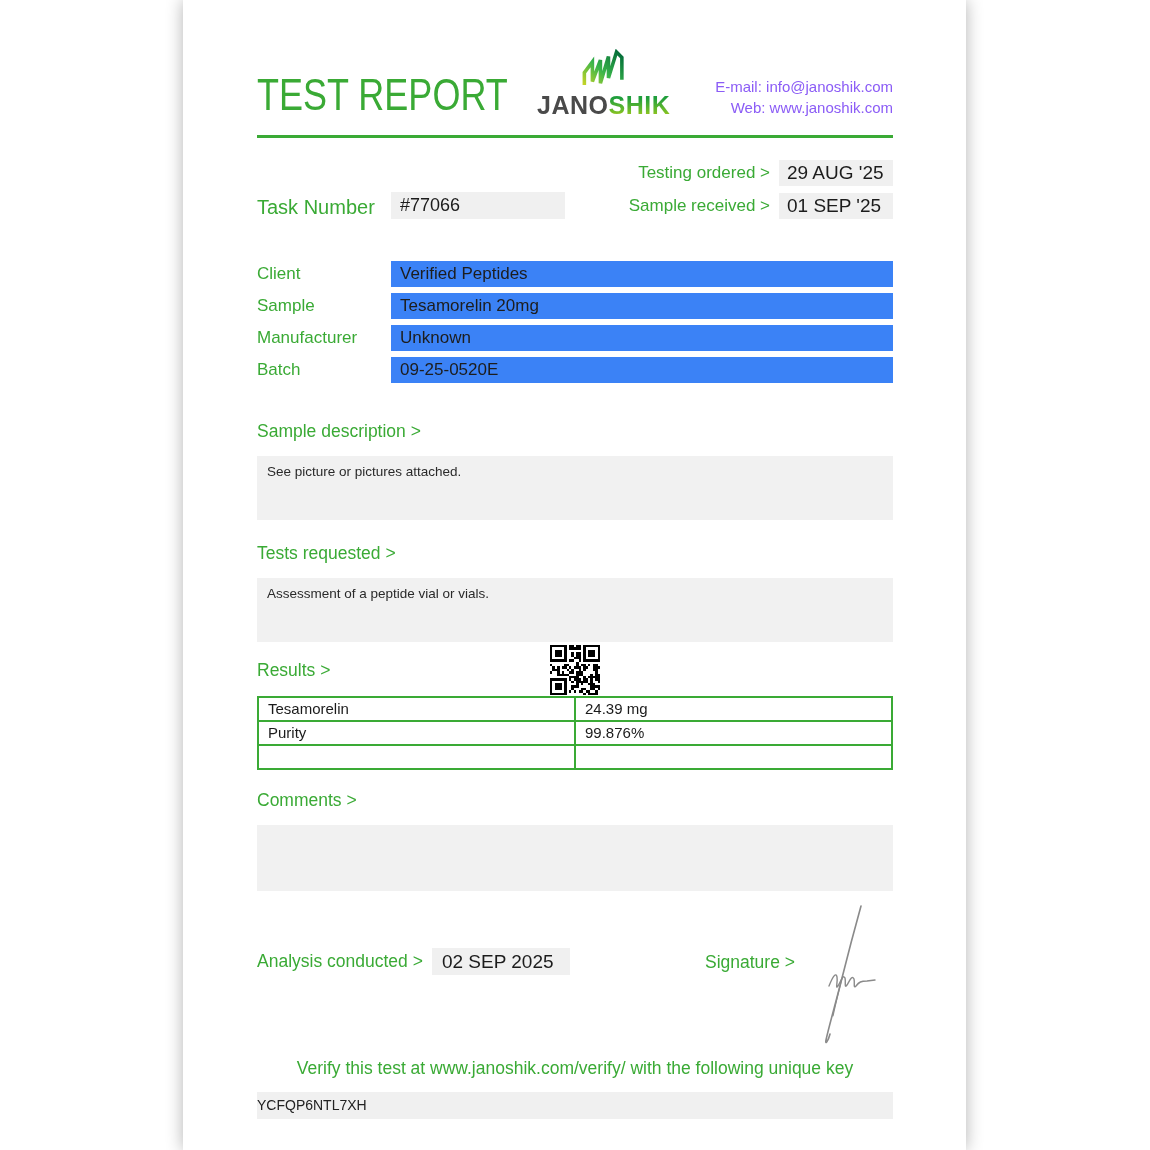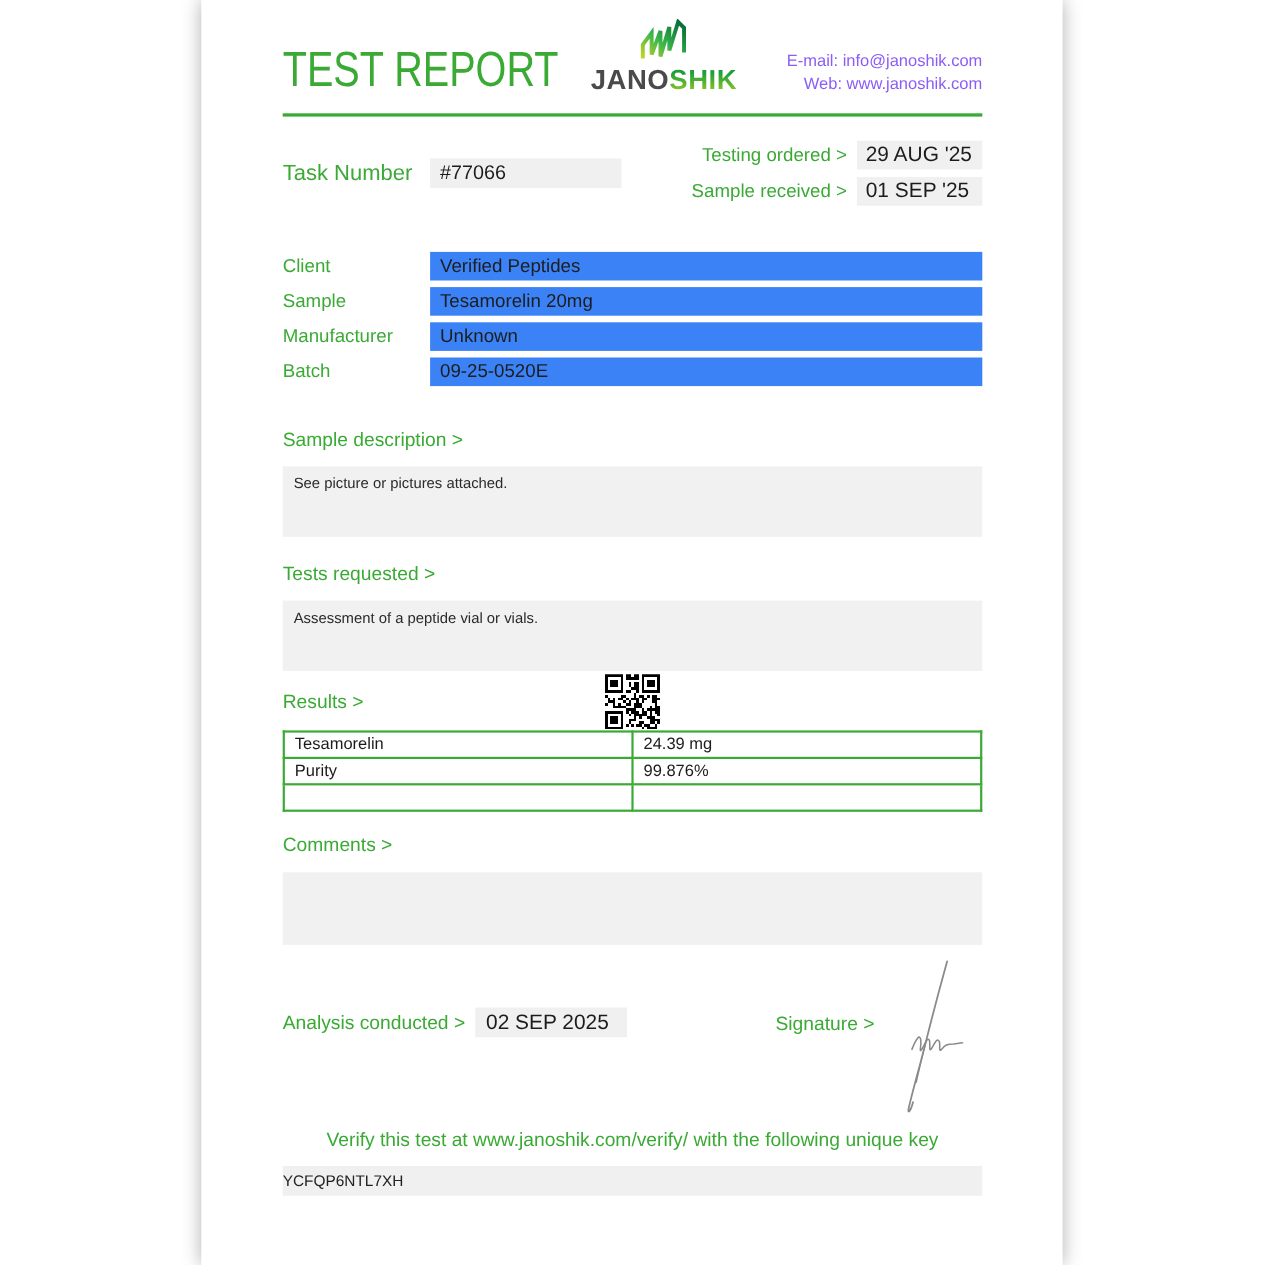--- a/index.html
+++ b/index.html
@@ -6,21 +6,21 @@
   html,body { width:1150px; height:1150px; background:#ffffff; font-family:"Liberation Sans", sans-serif; }
   .stage { position:relative; width:1150px; height:1150px; overflow:hidden; }
 
   .page {
     position:absolute; left:183px; top:0; width:783px; height:1150px;
     background:#ffffff; box-shadow:0 0 16px rgba(0,0,0,0.30);
   }
   .content { position:relative; padding:0 73px 0 74px; width:100%; height:100%; }
 
   
-  .header { display:flex; justify-content:space-between; align-items:flex-end; padding-top:16px; }
+  .header { display:flex; justify-content:space-between; align-items:center; padding-top:48px; }
   .title-wrap { width:235px; }
   .report-title {
     color:#3aaa35; font-size:45px; font-weight:400; white-space:nowrap;
     transform:scaleX(0.80); transform-origin:left top; letter-spacing:0px; line-height:1.1;
     margin-top:22px;
   }
   .logo { display:flex; flex-direction:column; align-items:center; margin-top:1px; }
   .logo-icon { width:50px; height:40px; }
   .logo-text { font-size:25px; font-weight:700; letter-spacing:0.5px; line-height:1.1; margin-top:3px; white-space:nowrap; }
   .logo-jano { color:#4a4a4a; }
@@ -30,21 +30,21 @@
       background:linear-gradient(180deg,#1f9e3c 25%,#6ebc2a 70%,#b8cc12 100%);
       -webkit-background-clip:text; background-clip:text; -webkit-text-fill-color:transparent;
     }
   }
   .contact { text-align:right; margin-top:28px; font-size:15px; color:#8b5cf6; line-height:1.38; }
 
   .green-hr { height:3px; background:#3aaa35; margin-top:15px; }
 
   
   .task-row { display:flex; justify-content:space-between; margin-top:22px; }
-  .task-left { display:flex; align-items:center; }
+  .task-left { display:flex; align-items:flex-end; }
   .task-label { color:#3aaa35; font-size:20px; width:134px; padding-top:2px; }
   .task-value { width:174px; height:27px; line-height:27px; background:#f0f0f0; font-size:18px; color:#1c1c1c; padding:0 9px; }
   .dates { display:flex; flex-direction:column; gap:7px; }
   .date-line { display:flex; align-items:center; justify-content:flex-end; }
   .date-label { color:#3aaa35; font-size:17px; margin-right:9px; white-space:nowrap; }
   .date-value { background:#f0f0f0; font-size:19px; color:#1c1c1c; height:26px; line-height:26px; padding:0 8px; min-width:114px; white-space:nowrap; }
 
   
   .info-block { margin-top:42px; }
   .info-row { display:flex; align-items:center; margin-bottom:6px; }

